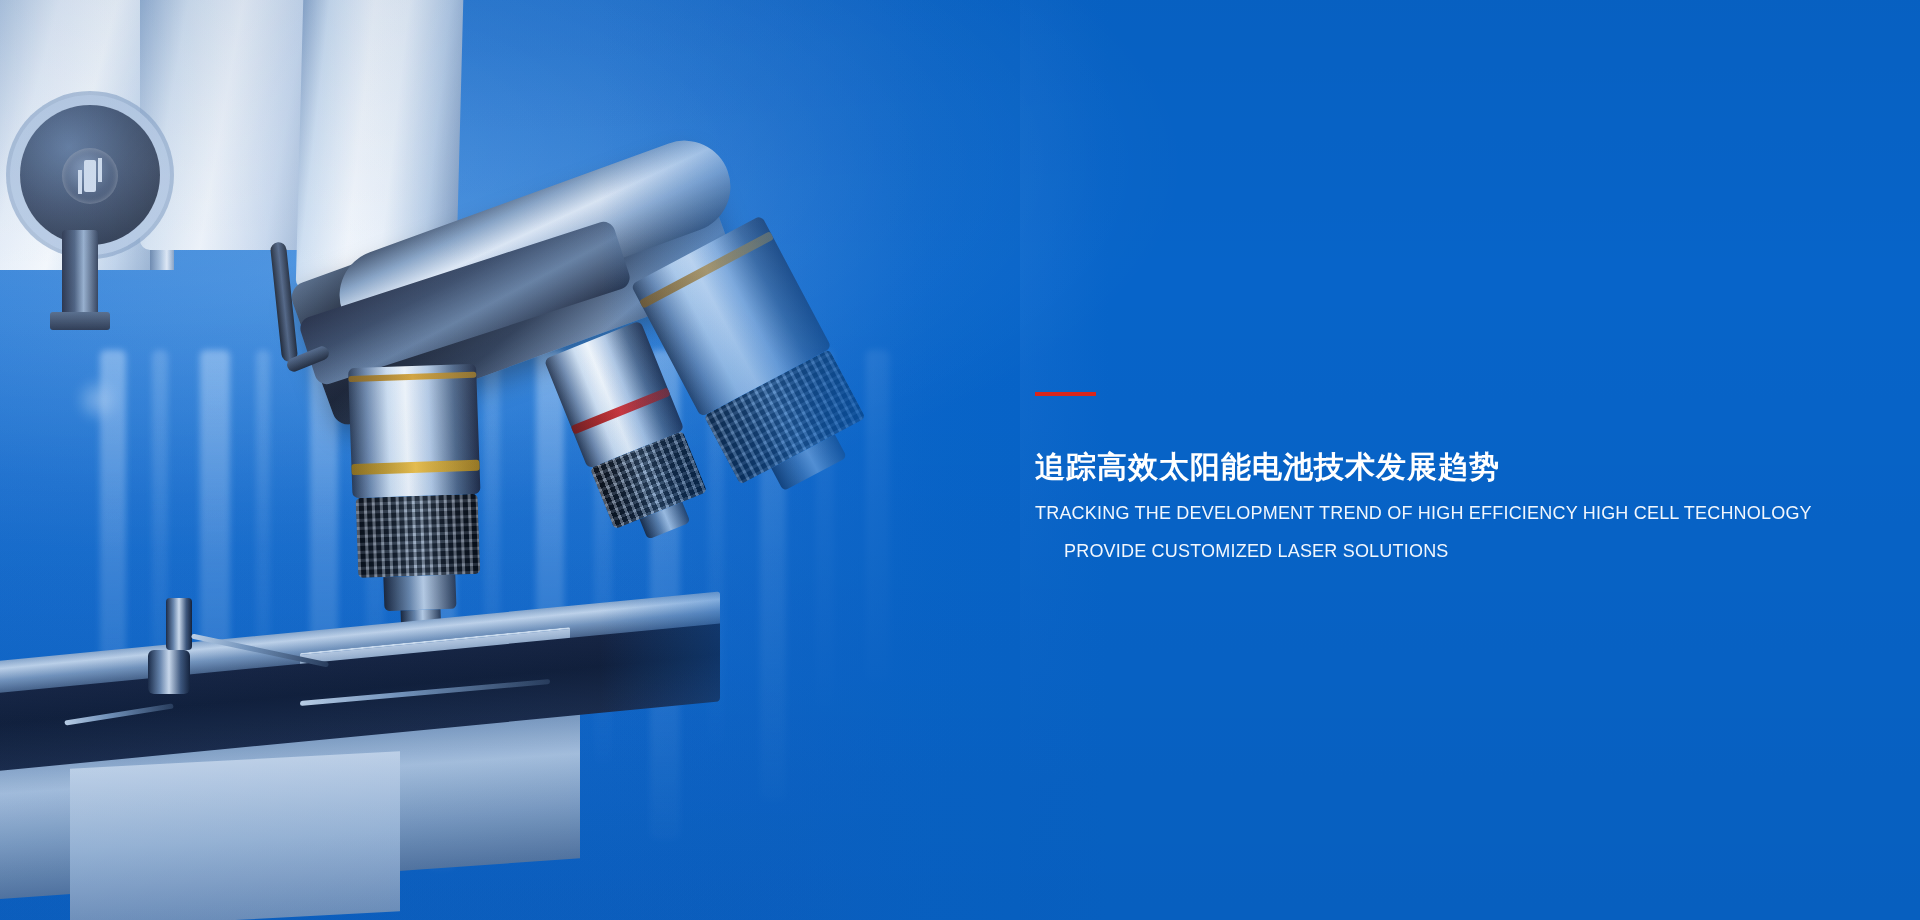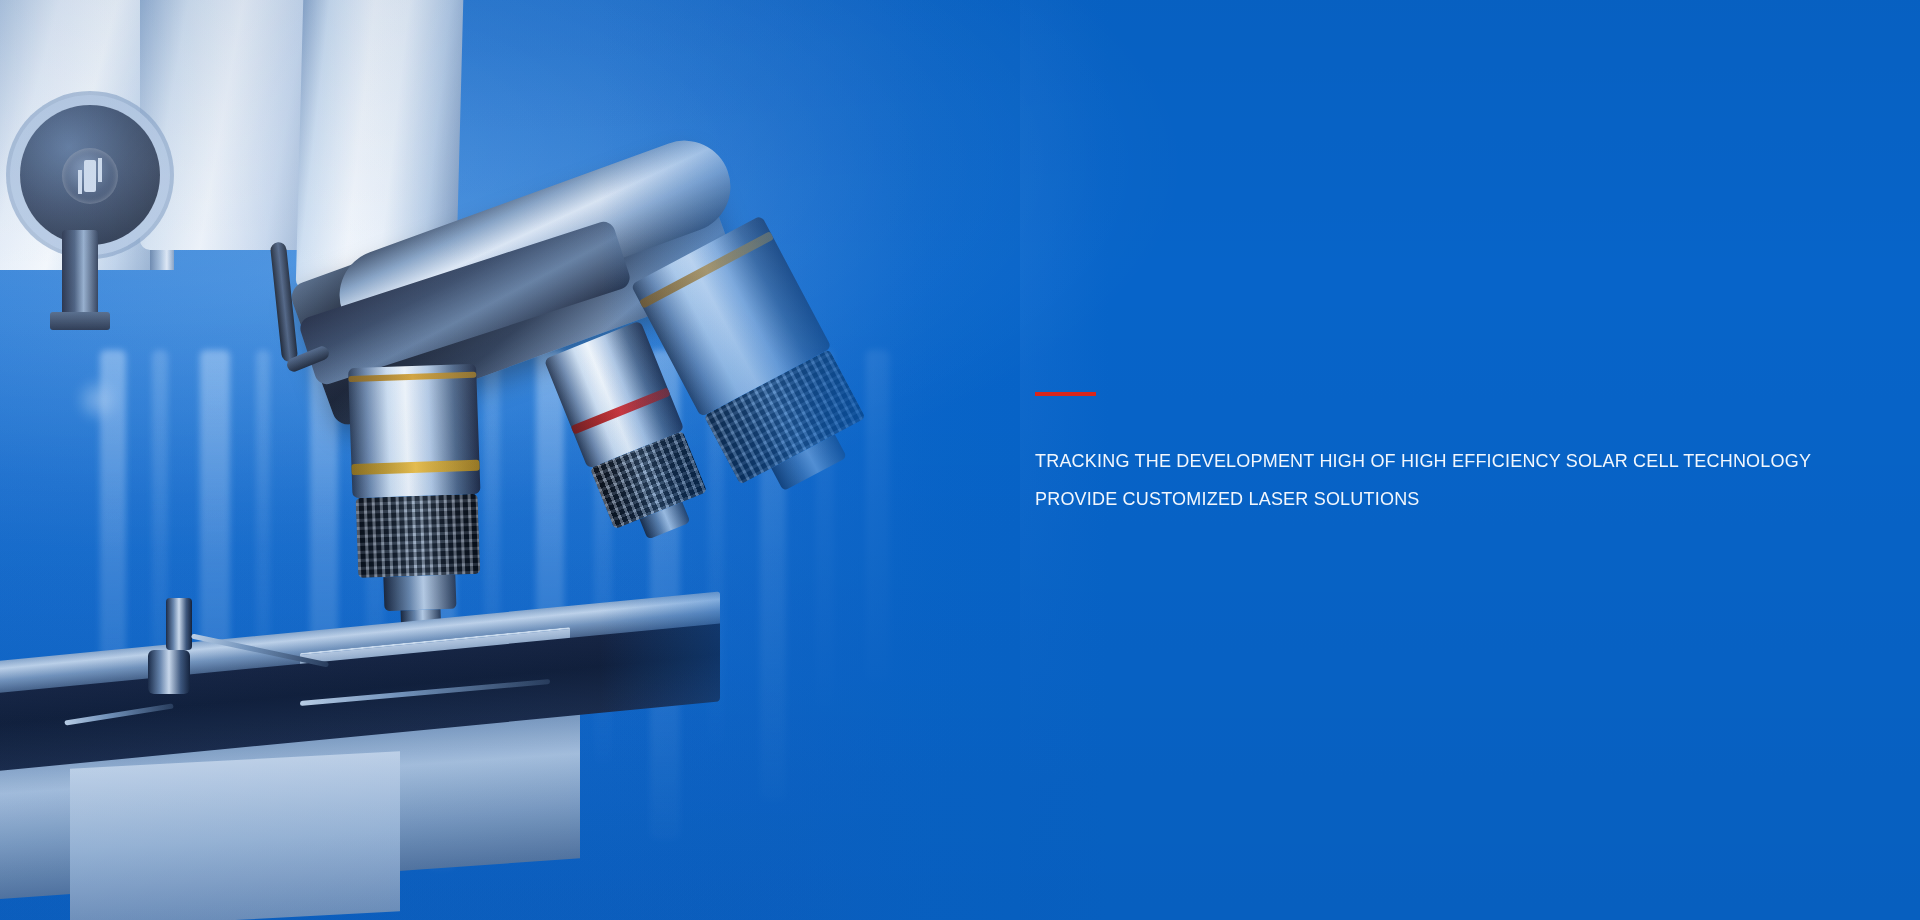--- a/index.html
+++ b/index.html
@@ -277,21 +277,21 @@
   }
   .sub-en {
     color: #f2f7fd;
     font-size: 18px;
     font-weight: 400;
     letter-spacing: 0.2px;
     line-height: 1;
     margin-bottom: 20px;
     white-space: nowrap;
   }
-  .sub-en.last { margin-bottom: 0; }
+  .sub-en.last { margin-bottom: 0; margin-left: 29px; }
 </style>
 </head>
 <body>
 
 <div class="stage">
 
   <div class="bg-base"></div>
 
   <div class="scope">
 
@@ -371,17 +371,18 @@
 
     <div class="photo-blur-left"></div>
   </div>
 
   <div class="photo-fade"></div>
   <div class="bg-right-solid"></div>
   <div class="bg-vignette"></div>
 
   <div class="copy">
     <div class="accent-rule" style="background: rgb(216, 38, 28);"></div>
-    <div class="sub-en">TRACKING THE DEVELOPMENT HIGH OF HIGH EFFICIENCY SOLAR CELL TECHNOLOGY</div>
+    <div class="sub-cn">追踪高效太阳能电池技术发展趋势</div>
+    <div class="sub-en">TRACKING THE DEVELOPMENT TREND OF HIGH EFFICIENCY HIGH CELL TECHNOLOGY</div>
     <div class="sub-en last">PROVIDE CUSTOMIZED LASER SOLUTIONS</div>
   </div>
 
 </div>
 
 </body></html>

